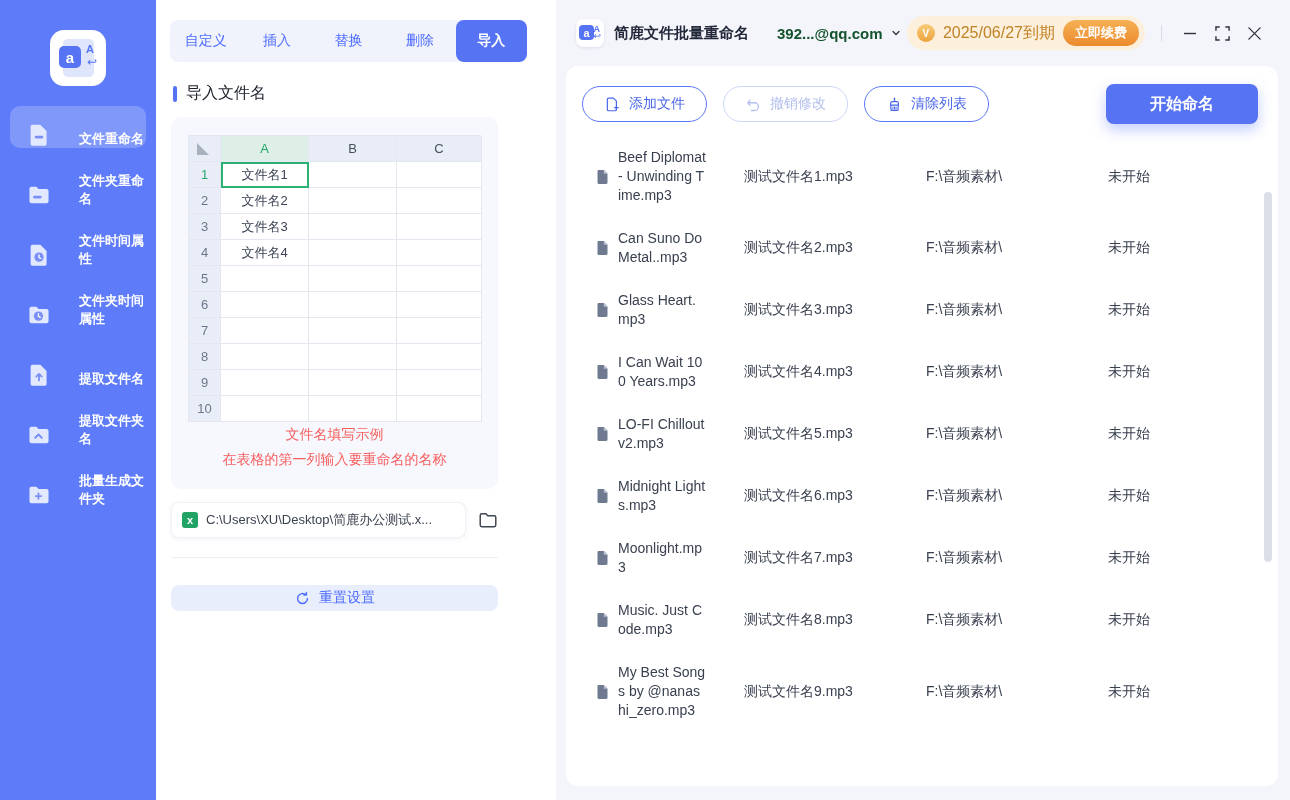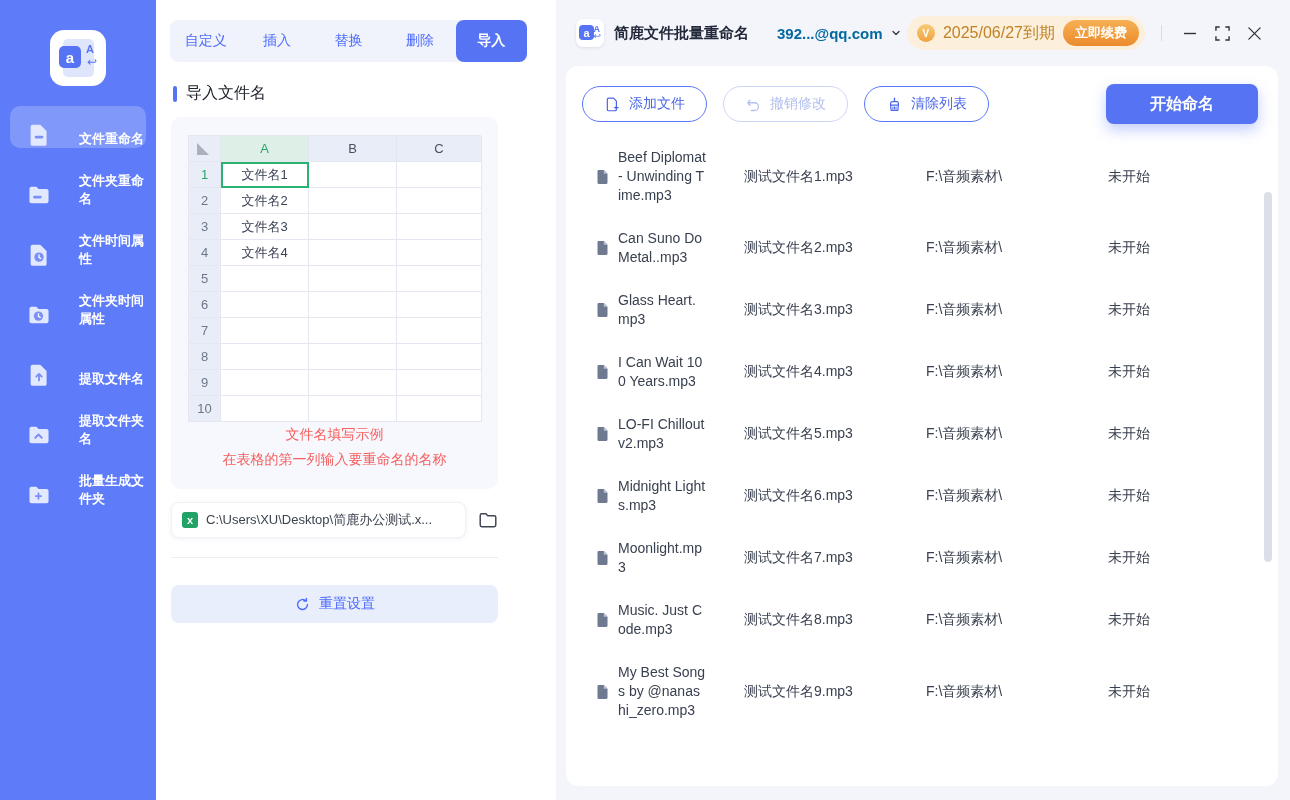--- a/index.html
+++ b/index.html
@@ -38,31 +38,31 @@
   .sc.cell.sel { outline:2px solid #2bb273; outline-offset:-2px; }
   .corner { position:relative; background:#e9edf8; }
   .corner i { position:absolute; left:8px; top:7px; width:0; height:0; border-left:12px solid #a9b0be; border-top:12px solid transparent; }
   .hint { text-align:center; color:#f75f5f; font-size:14px; line-height:25px; }
   .path-row { margin:13px 0 0 1px; width:341px; display:flex; align-items:center; gap:9px; }
   .path-input { flex:none; width:295px; height:36px; background:#fff; border:1px solid #f0f1f7; border-radius:8px; box-shadow:0 1px 5px rgba(40,60,120,.07); display:flex; align-items:center; gap:8px; padding:0 10px; }
   .excel-icon { width:16px; height:16px; flex:none; background:#21a366; border-radius:3px; color:#fff; font-size:11px; font-weight:bold; display:flex; align-items:center; justify-content:center; }
   .path-text { font-size:13px; color:#3c4350; white-space:nowrap; overflow:hidden; }
   .folder-btn { width:26px; height:26px; display:flex; align-items:center; justify-content:center; cursor:pointer; }
   .divider { margin:19px 0 0 1px; width:327px; height:1px; background:#eceef5; }
-  .reset-btn { margin:27px 0 0 1px; width:327px; height:38px; background:#e9eefd; border-radius:8px; color:#4d6bfe; font-size:14px; display:flex; align-items:center; justify-content:center; gap:8px; cursor:pointer; }
+  .reset-btn { margin:27px 0 0 1px; width:327px; height:26px; background:#e9eefd; border-radius:8px; color:#4d6bfe; font-size:14px; display:flex; align-items:center; justify-content:center; gap:8px; cursor:pointer; }
 
   
   .right { flex:1; display:flex; flex-direction:column; min-width:0; }
   .titlebar { height:66px; flex:none; display:flex; align-items:center; padding:0 20px; }
   .app-badge { width:28px; height:28px; background:#fff; border-radius:7px; position:relative; flex:none; box-shadow:0 1px 3px rgba(40,60,120,.12); }
   .app-badge .ab-a { position:absolute; left:3px; top:6px; width:15px; height:15px; background:#5673f4; border-radius:4px; color:#fff; font-size:11px; font-weight:bold; display:flex; align-items:center; justify-content:center; }
   .app-badge .ab-A { position:absolute; right:4px; top:5px; color:#5673f4; font-weight:bold; font-size:9px; }
   .app-badge .ab-ar { position:absolute; right:3px; top:12px; color:#5673f4; font-size:9px; }
   .app-title { font-size:15px; font-weight:600; color:#23283a; margin-left:10px; }
-  .account { display:flex; align-items:center; gap:7px; margin-left:28px; font-size:15px; font-weight:bold; color:#0369a1; cursor:pointer; }
+  .account { display:flex; align-items:center; gap:7px; margin-left:28px; font-size:15px; font-weight:bold; color:#14532d; cursor:pointer; }
   .vip-pill { margin-left:auto; height:34px; background:#fcefdb; border-radius:17px; display:flex; align-items:center; gap:8px; padding:0 6px 0 10px; }
   .vip-ico { width:18px; height:18px; border-radius:50%; background:linear-gradient(180deg,#f8cc7a,#eea23f); color:#fff; font-size:10px; font-weight:bold; display:flex; align-items:center; justify-content:center; }
   .vip-text { font-size:16px; color:#c08226; }
   .renew-btn { height:26px; padding:0 12px; border-radius:13px; background:linear-gradient(180deg,#f6b054,#eb8b2d); color:#fff; font-size:13px; font-weight:bold; display:flex; align-items:center; cursor:pointer; }
   .win-divider { width:1px; height:16px; background:#d9dce4; margin:0 12px 0 16px; }
   .win-btn { width:32px; height:32px; display:flex; align-items:center; justify-content:center; color:#2e323b; cursor:pointer; }
 
   .card { flex:1; margin:0 12px 14px 10px; background:#fff; border-radius:12px; position:relative; overflow:hidden; display:flex; flex-direction:column; }
   .toolbar { flex:none; display:flex; align-items:center; gap:16px; padding:18px 20px 12px 16px; }
   .tool-btn { height:36px; padding:0 21px; border:1px solid #5b78f6; border-radius:18px; background:#fff; color:#4a66e8; font-size:14px; display:flex; align-items:center; gap:8px; cursor:pointer; }

